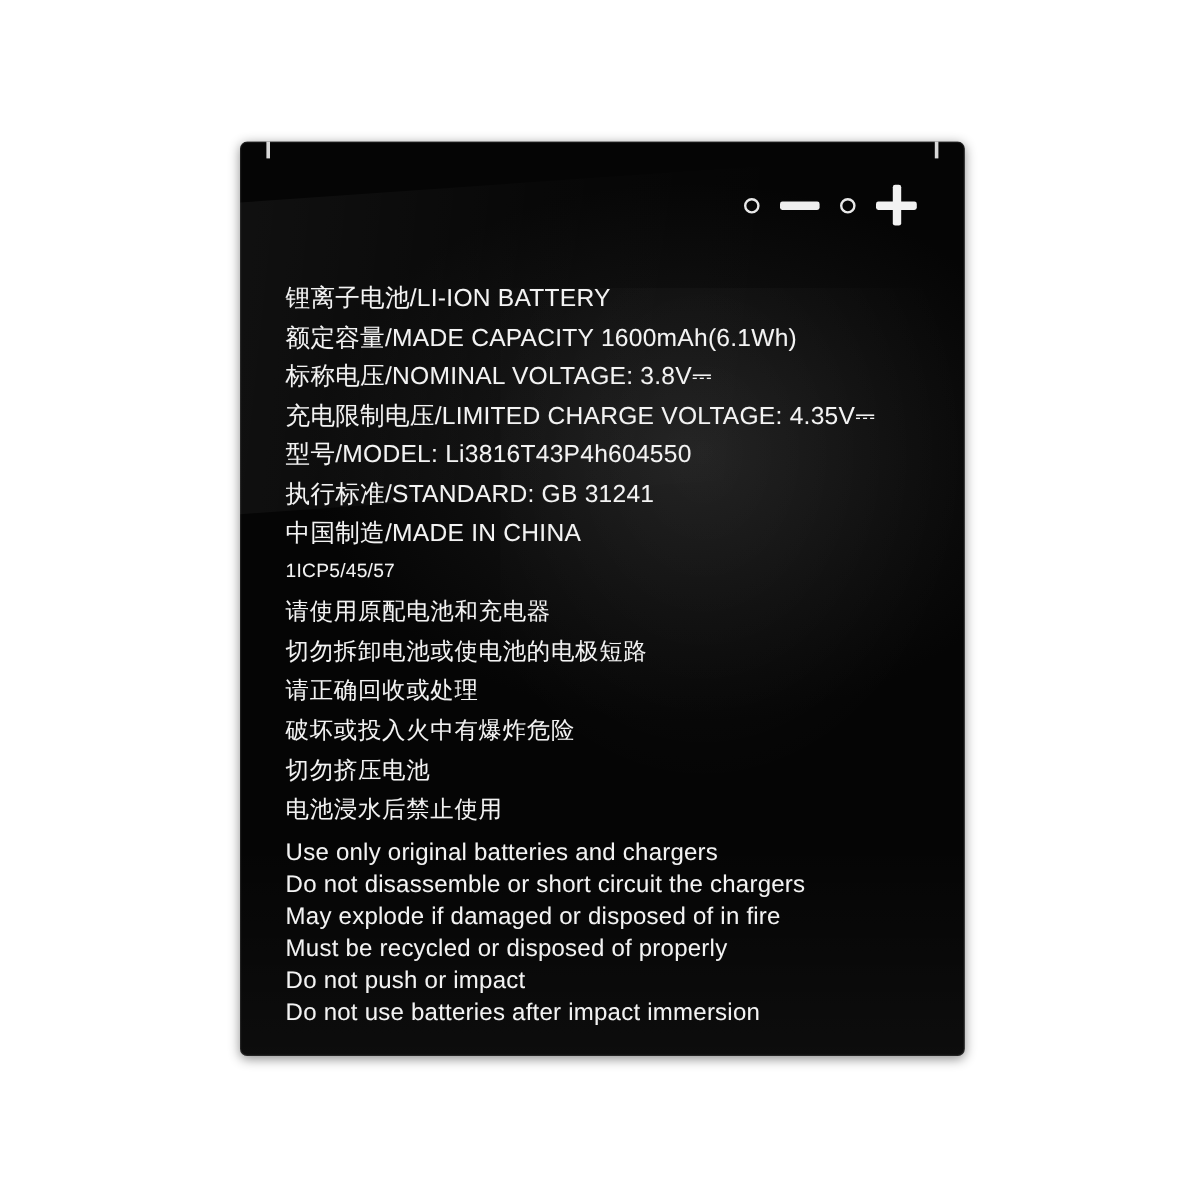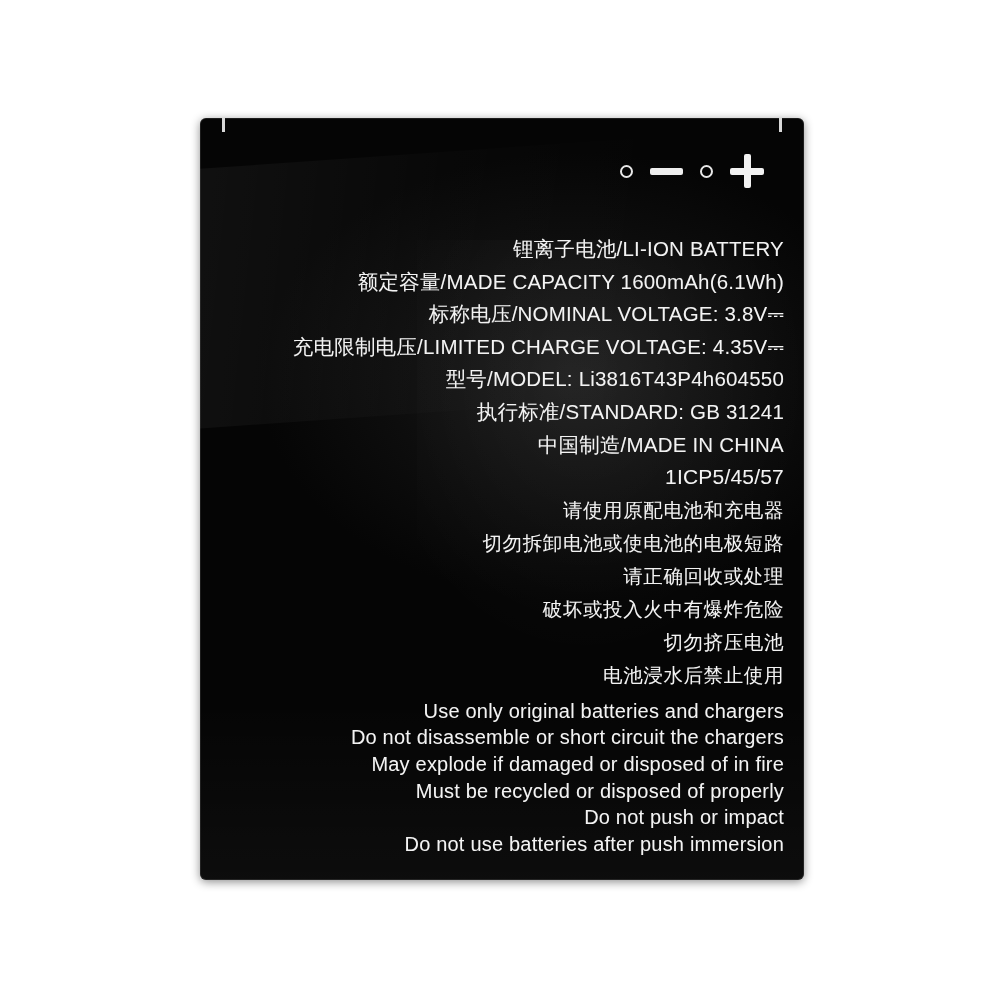--- a/index.html
+++ b/index.html
@@ -10,21 +10,20 @@
     background: #ffffff;
     font-family: "Liberation Sans", sans-serif;
   }
 
   #stage {
     position: relative;
     width: 980px;
     height: 1000px;
     background: #ffffff;
     overflow: hidden;
-    text-align: right;
   }
 
   
   .battery {
     position: absolute;
     left: 200px;
     top: 118px;
     width: 604px;
     height: 762px;
     background:
@@ -144,21 +143,21 @@
     line-height: 32.6px;
     font-weight: 400;
   }
   .cn-warn {
     font-size: 19.5px;
     line-height: 33px;
     font-weight: 400;
     letter-spacing: 0.6px;
   }
   .icp {
-    font-size: 21px;
+    font-size: 16px;
     line-height: 32.6px;
   }
   .en-warn {
     font-size: 20px;
     line-height: 26.6px;
     font-weight: 400;
   }
   .en-block {
     margin-top: 6px;
   }
@@ -201,18 +200,18 @@
       <div class="line cn-warn">破坏或投入火中有爆炸危险</div>
       <div class="line cn-warn">切勿挤压电池</div>
       <div class="line cn-warn">电池浸水后禁止使用</div>
 
       <div class="en-block">
         <div class="line en-warn">Use only original batteries and chargers</div>
         <div class="line en-warn">Do not disassemble or short circuit the chargers</div>
         <div class="line en-warn">May explode if damaged or disposed of in fire</div>
         <div class="line en-warn">Must be recycled or disposed of properly</div>
         <div class="line en-warn">Do not push or impact</div>
-        <div class="line en-warn">Do not use batteries after push immersion</div>
+        <div class="line en-warn">Do not use batteries after impact immersion</div>
       </div>
 
     </div>
   </div>
 </div>
 
 </body></html>

